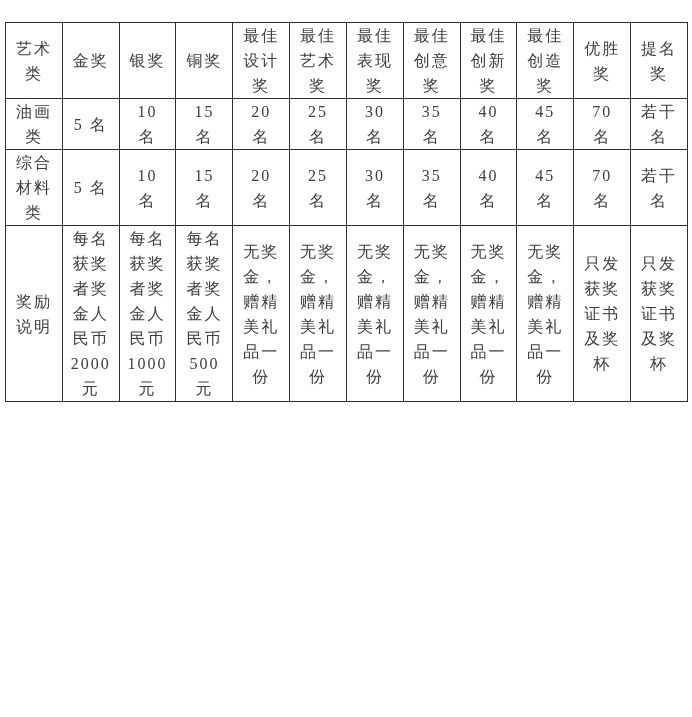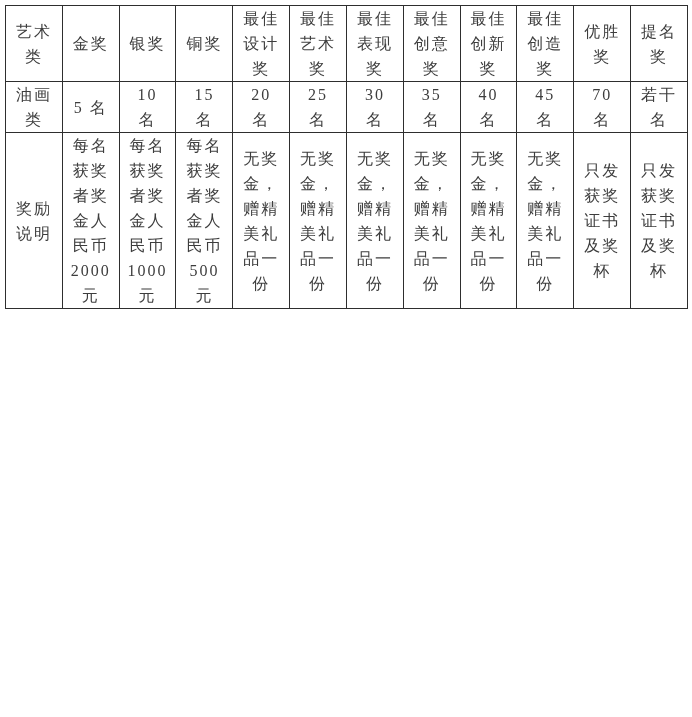--- a/index.html
+++ b/index.html
@@ -4,21 +4,21 @@
 <style>
   html, body {
     margin: 0;
     padding: 0;
     background: #ffffff;
   }
   .page {
     width: 692px;
     height: 717px;
     box-sizing: border-box;
-    padding: 5px 4px 5px 5px;
+    padding: 22px 4px 5px 5px;
     background: #ffffff;
     font-family: "Liberation Serif", "DejaVu Serif", serif;
   }
   table.awards {
     border-collapse: collapse;
     table-layout: fixed;
     width: 100%;
   }
   table.awards th,
   table.awards td {
@@ -105,20 +105,46 @@
           <td>40
 名</td>
           <td>45
 名</td>
           <td>70
 名</td>
           <td>若干
 名</td>
         </tr>
         <tr>
+          <td>综合
+材料
+类</td>
+          <td>5 名</td>
+          <td>10
+名</td>
+          <td>15
+名</td>
+          <td>20
+名</td>
+          <td>25
+名</td>
+          <td>30
+名</td>
+          <td>35
+名</td>
+          <td>40
+名</td>
+          <td>45
+名</td>
+          <td>70
+名</td>
+          <td>若干
+名</td>
+        </tr>
+        <tr>
           <td>奖励
 说明</td>
           <td>每名
 获奖
 者奖
 金人
 民币
 2000
 元</td>
           <td>每名

